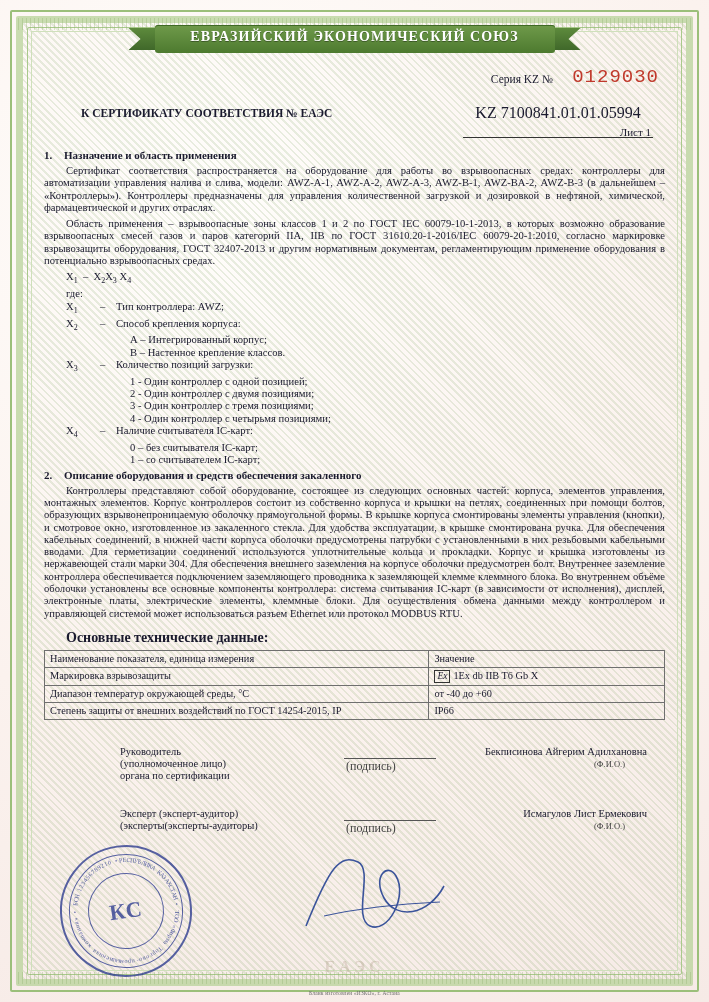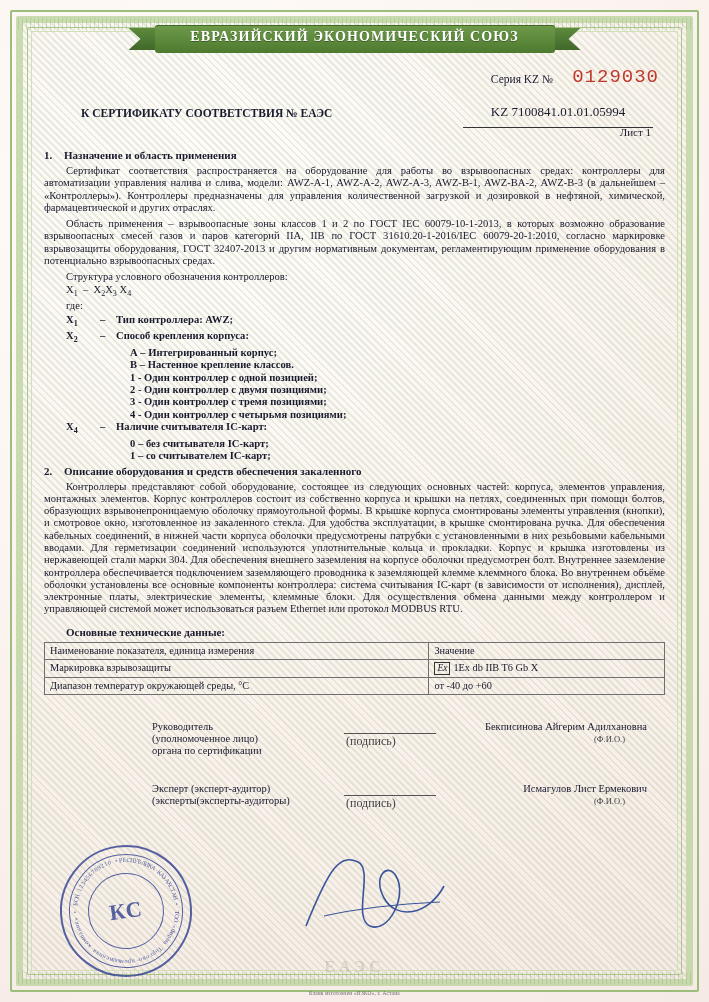--- a/index.html
+++ b/index.html
@@ -85,64 +85,64 @@
   }
   .series-num{
     position:absolute;right:6px;top:0px;
     font-family:"Liberation Mono",monospace;
     font-size:19px;color:#c0392b;letter-spacing:1px;
   }
 
   .cert-row{position:relative;height:22px;margin-top:8px;}
   .cert-label{position:absolute;left:37px;top:3px;font-size:11.5px;font-weight:bold;}
   .cert-number{
-    position:absolute;right:12px;top:0px;font-size:13px;
-    border-bottom:1px solid #333;padding:0 6px 7px 6px;min-width:178px;text-align:center;
+    position:absolute;right:12px;top:0px;font-size:16px;
+    border-bottom:1px solid #333;padding:0 6px 15px 6px;min-width:178px;text-align:center;
   }
   .sheet{position:relative;height:16px;}
   .sheet span{position:absolute;right:14px;top:0;font-size:11px;}
   .sect-row{display:flex;gap:6px;margin-top:7px;}
   .sect-row .n{width:14px;text-align:left;font-weight:bold;font-size:11px;}
   .sect-row .t{font-weight:bold;font-size:11px;}
 
   p.body{
     font-size:10.6px;line-height:12.3px;text-align:justify;
     margin:4px 0 0 0;text-indent:22px;
   }
 
   .struct{font-size:10.6px;line-height:12.4px;margin-top:4px;}
   .struct .ind1{margin-left:22px;}
 
-  table.defs{border-collapse:collapse;font-size:10.6px;margin-left:22px;margin-top:1px;font-weight:bold;}
+  table.defs{border-collapse:collapse;font-size:10.6px;margin-left:22px;margin-top:1px;}
   table.defs td{padding:0 0 0 0;vertical-align:top;line-height:12.4px;}
   table.defs td.k{width:34px;}
   table.defs td.d{width:14px;}
   table.defs td.v{padding-left:2px;}
   .sub{font-size:8px;vertical-align:sub;}
 
-  h3.tech{font-size:11px;font-weight:bold;margin:10px 0 4px 22px;}
+  h3.tech{font-size:14px;font-weight:bold;margin:10px 0 4px 22px;}
 
   table.params{
     width:100%;border-collapse:collapse;font-size:10.3px;
     margin-top:2px;
   }
   table.params th,table.params td{
     border:1px solid #6f6f6f;padding:2px 5px;text-align:left;font-weight:normal;
     line-height:12px;
   }
   table.params th{font-weight:normal;}
   table.params td.left{width:62%;}
   .exmark{
     display:inline-block;border:1px solid #333;padding:0 2px;
     font-style:italic;font-size:9.5px;line-height:11px;margin-right:3px;
   }
 
   .signs{position:relative;margin-top:26px;font-size:10.5px;height:120px;}
   .sig-block{position:relative;height:46px;}
-  .sig-role{position:absolute;left:108px;top:0;line-height:12px;}
+  .sig-role{position:absolute;left:76px;top:0;line-height:12px;}
   .sig-line{
     position:absolute;left:300px;top:12px;width:92px;border-bottom:1px solid #555;
   }
   .sig-cap{position:absolute;left:302px;top:13px;font-size:12px;color:#444;}
   .sig-name{position:absolute;right:18px;top:0;}
   .sig-fio{position:absolute;right:40px;top:13px;font-size:8.5px;color:#444;}
 
   
   .stamp{
     position:absolute;left:60px;top:845px;width:128px;height:128px;
@@ -219,21 +219,20 @@
 
     <div class="sect-row">
       <div class="n">1.</div>
       <div class="t">Назначение и область применения</div>
     </div>
 
     <p class="body">Сертификат соответствия распространяется на оборудование для работы во взрывоопасных средах: контроллеры для автоматизации управления налива и слива, модели: AWZ-A-1, AWZ-A-2, AWZ-A-3, AWZ-B-1, AWZ-BA-2, AWZ-B-3 (в дальнейшем – «Контроллеры»). Контроллеры предназначены для управления количественной загрузкой и дозировкой в нефтяной, химической, фармацевтической и других отраслях.</p>
     <p class="body">Область применения – взрывоопасные зоны классов 1 и 2 по ГОСТ IEC 60079-10-1-2013, в которых возможно образование взрывоопасных смесей газов и паров категорий IIA, IIB по ГОСТ 31610.20-1-2016/IEC 60079-20-1:2010, согласно маркировке взрывозащиты оборудования, ГОСТ 32407-2013 и другим нормативным документам, регламентирующим применение оборудования в потенциально взрывоопасных средах.</p>
 
     <div class="struct">
-      <div style="text-indent:22px;">Структура условного обозначения контроллеров:</div>
       <div class="ind1">
         X<span class="sub">1</span> &nbsp;–&nbsp; X<span class="sub">2</span>X<span class="sub">3</span> X<span class="sub">4</span>
       </div>
       <div class="ind1">где:</div>
     </div>
 
     <table class="defs">
       <tbody>
         <tr>
           <td class="k">X<span class="sub">1</span></td>
@@ -249,20 +248,25 @@
           <td class="k"></td>
           <td class="d"></td>
           <td class="v" style="padding-left:16px">А – Интегрированный корпус;</td>
         </tr>
         <tr>
           <td class="k"></td>
           <td class="d"></td>
           <td class="v" style="padding-left:16px">В – Настенное крепление классов.</td>
         </tr>
         <tr>
+          <td class="k">X<span class="sub">3</span></td>
+          <td class="d">–</td>
+          <td class="v">Количество позиций загрузки:</td>
+        </tr>
+        <tr>
           <td class="k"></td>
           <td class="d"></td>
           <td class="v" style="padding-left:16px">1 - Один контроллер с одной позицией;</td>
         </tr>
         <tr>
           <td class="k"></td>
           <td class="d"></td>
           <td class="v" style="padding-left:16px">2 - Один контроллер с двумя позициями;</td>
         </tr>
         <tr>
@@ -312,20 +316,24 @@
       <tbody>
         <tr>
           <td class="left">Маркировка взрывозащиты</td>
           <td>
             <span class="exmark">Ex</span><span>1Ex db IIB T6 Gb X</span>
           </td>
         </tr>
         <tr>
           <td class="left">Диапазон температур окружающей среды, °С</td>
           <td>от -40 до +60</td>
+        </tr>
+        <tr>
+          <td class="left">Степень защиты от внешних воздействий по ГОСТ 14254-2015, IP</td>
+          <td>IP66</td>
         </tr>
       </tbody>
     </table>
 
     <div class="signs">
       <div class="sig-block">
         <div class="sig-role" style="white-space:pre-line">Руководитель
 (уполномоченное лицо)
 органа по сертификации</div>
         <div class="sig-line"></div>

